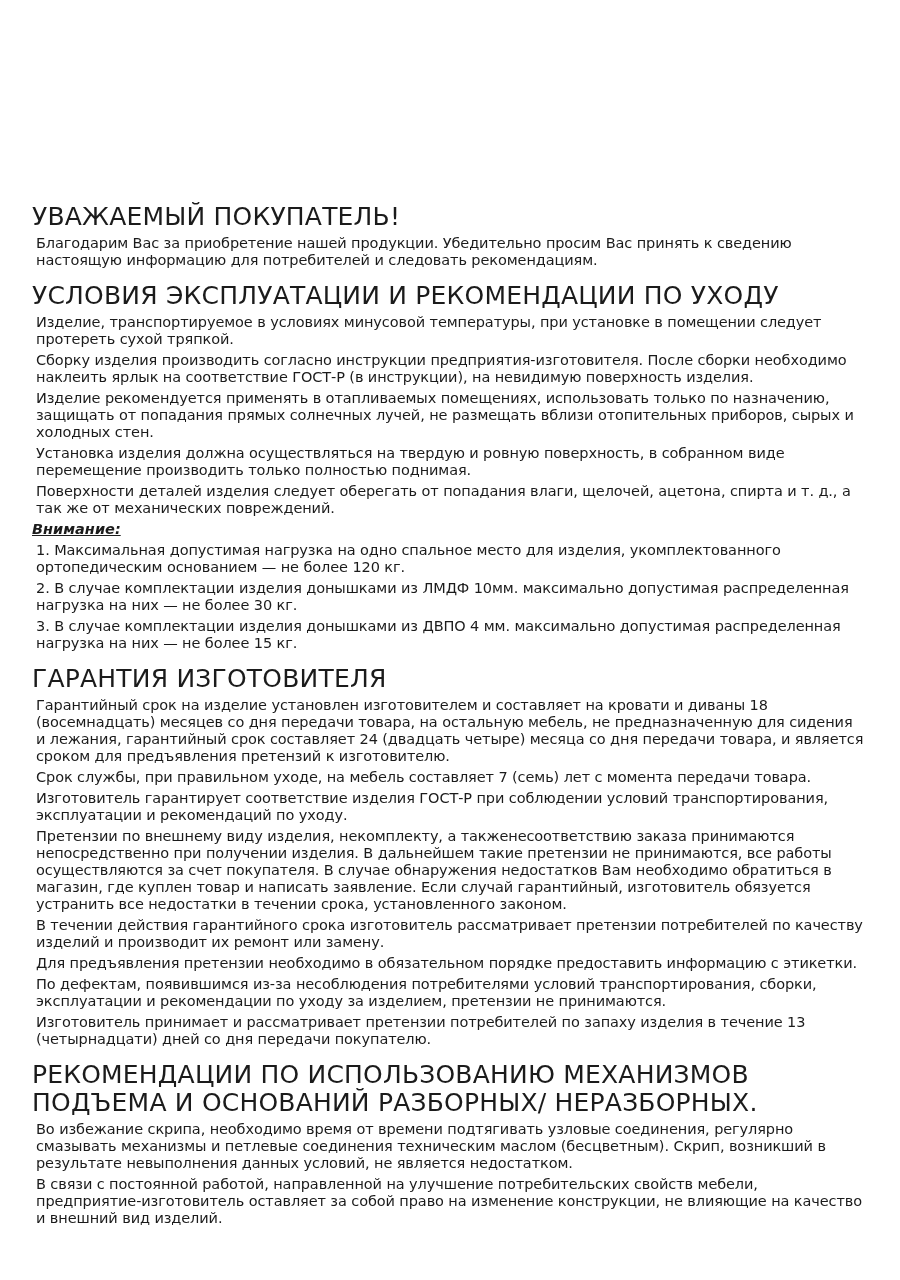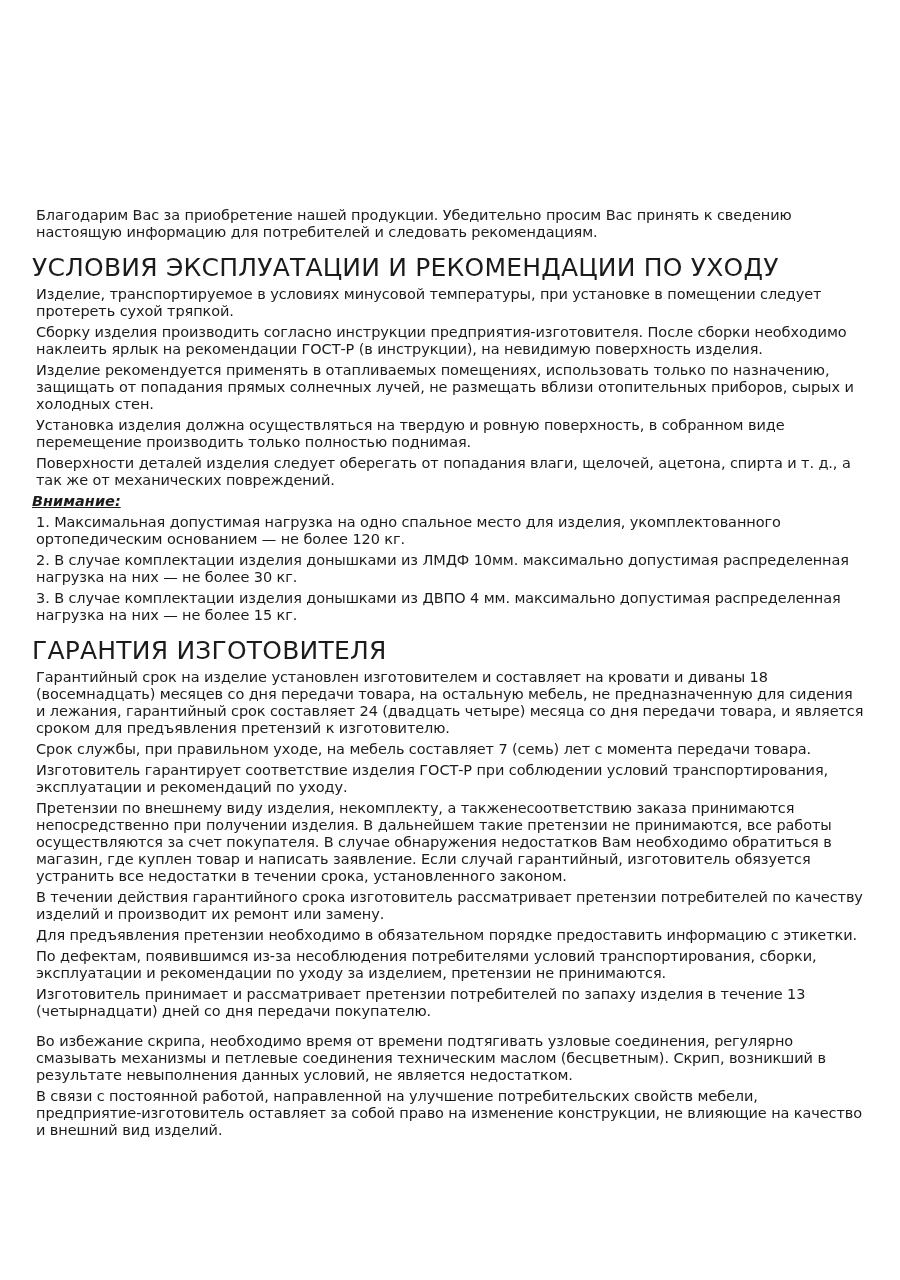--- a/index.html
+++ b/index.html
@@ -49,27 +49,28 @@
     font-weight: bold;
     text-decoration: underline;
   }
 </style>
 </head>
 <body>
 
 <div class="page">
 
   <div class="section">
+    <h1 class="doc-heading">УВАЖАЕМЫЙ ПОКУПАТЕЛЬ!</h1>
     <p class="para">Благодарим Вас за приобретение нашей продукции. Убедительно просим Вас принять к сведению настоящую информацию для потребителей и следовать рекомендациям.</p>
   </div>
 
   <div class="section">
     <h1 class="doc-heading">УСЛОВИЯ ЭКСПЛУАТАЦИИ И РЕКОМЕНДАЦИИ ПО УХОДУ</h1>
     <p class="para">Изделие, транспортируемое в условиях минусовой температуры, при установке в помещении следует протереть сухой тряпкой.</p>
-    <p class="para">Сборку изделия производить согласно инструкции предприятия-изготовителя. После сборки необходимо наклеить ярлык на рекомендации ГОСТ-Р (в инструкции), на невидимую поверхность изделия.</p>
+    <p class="para">Сборку изделия производить согласно инструкции предприятия-изготовителя. После сборки необходимо наклеить ярлык на соответствие ГОСТ-Р (в инструкции), на невидимую поверхность изделия.</p>
     <p class="para">Изделие рекомендуется  применять в отапливаемых помещениях, использовать только по назначению, защищать от попадания прямых солнечных лучей, не размещать вблизи отопительных приборов, сырых и холодных стен.</p>
     <p class="para">Установка изделия должна осуществляться на твердую и ровную поверхность, в собранном виде перемещение производить только полностью поднимая.</p>
     <p class="para">Поверхности деталей изделия следует оберегать от попадания влаги, щелочей, ацетона, спирта и т. д., а так же от механических повреждений.</p>
     <p class="attention"><span class="attention-label">Внимание:</span></p>
     <p class="para">1. Максимальная допустимая нагрузка на одно спальное место для изделия, укомплектованного ортопедическим основанием — не более 120 кг.</p>
     <p class="para">2. В случае комплектации изделия донышками из ЛМДФ 10мм. максимально допустимая распределенная нагрузка на них — не более 30 кг.</p>
     <p class="para">3. В случае комплектации изделия донышками из ДВПО 4 мм. максимально допустимая распределенная нагрузка на них — не более 15 кг.</p>
   </div>
 
   <div class="section">
@@ -78,17 +79,18 @@
     <p class="para">Срок службы, при правильном уходе, на мебель составляет 7 (семь) лет с момента передачи товара.</p>
     <p class="para">Изготовитель гарантирует соответствие изделия ГОСТ-Р при соблюдении условий транспортирования, эксплуатации и рекомендаций по уходу.</p>
     <p class="para">Претензии по внешнему виду изделия, некомплекту, а такженесоответствию заказа принимаются непосредственно при получении изделия. В дальнейшем такие претензии не принимаются, все работы осуществляются за счет покупателя. В случае обнаружения недостатков  Вам необходимо обратиться в магазин, где куплен товар и написать заявление. Если случай гарантийный, изготовитель обязуется устранить все недостатки в течении срока, установленного законом.</p>
     <p class="para">В течении действия гарантийного срока изготовитель рассматривает претензии потребителей по качеству изделий и производит их ремонт или замену.</p>
     <p class="para">Для предъявления претензии необходимо в обязательном порядке предоставить информацию с этикетки.</p>
     <p class="para">По дефектам, появившимся из-за несоблюдения потребителями условий транспортирования, сборки, эксплуатации и рекомендации по уходу за изделием, претензии не принимаются.</p>
     <p class="para">Изготовитель принимает и рассматривает претензии потребителей по запаху изделия в течение 13 (четырнадцати) дней со дня передачи  покупателю.</p>
   </div>
 
   <div class="section">
+    <h1 class="doc-heading">РЕКОМЕНДАЦИИ ПО ИСПОЛЬЗОВАНИЮ МЕХАНИЗМОВ ПОДЪЕМА И ОСНОВАНИЙ РАЗБОРНЫХ/ НЕРАЗБОРНЫХ.</h1>
     <p class="para">Во избежание скрипа, необходимо время от времени подтягивать узловые соединения, регулярно смазывать механизмы и петлевые соединения техническим маслом (бесцветным). Скрип, возникший в результате невыполнения данных условий, не является недостатком.</p>
     <p class="para">В связи с постоянной работой, направленной на улучшение потребительских свойств мебели, предприятие-изготовитель оставляет за собой право на изменение конструкции, не влияющие на качество и внешний вид изделий.</p>
   </div>
 
 </div>
 
 </body></html>

